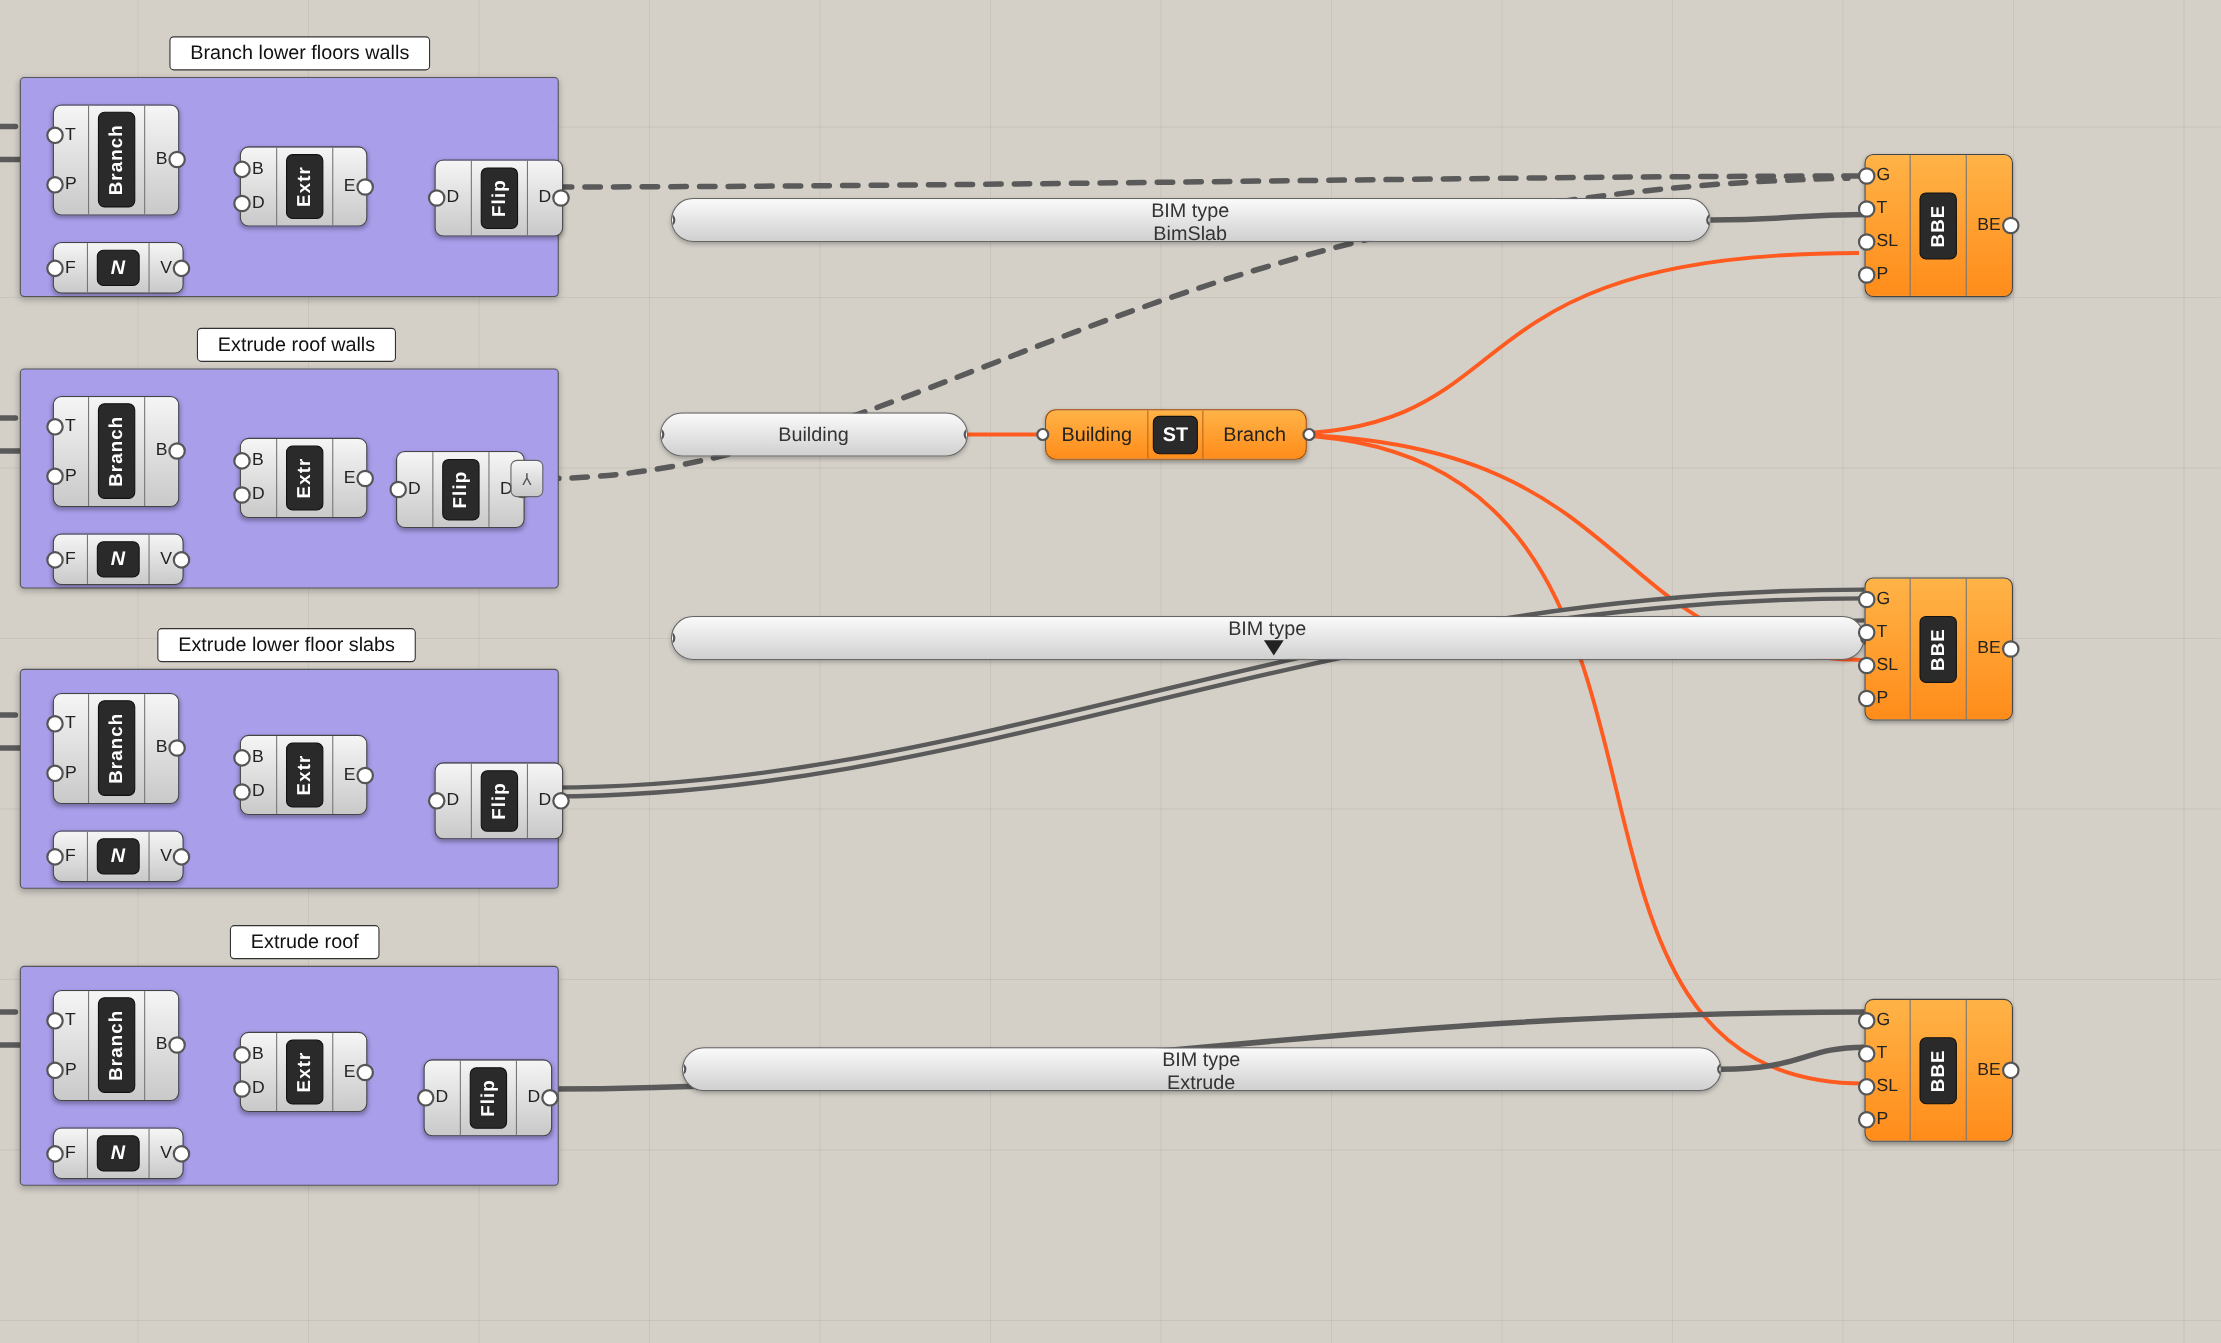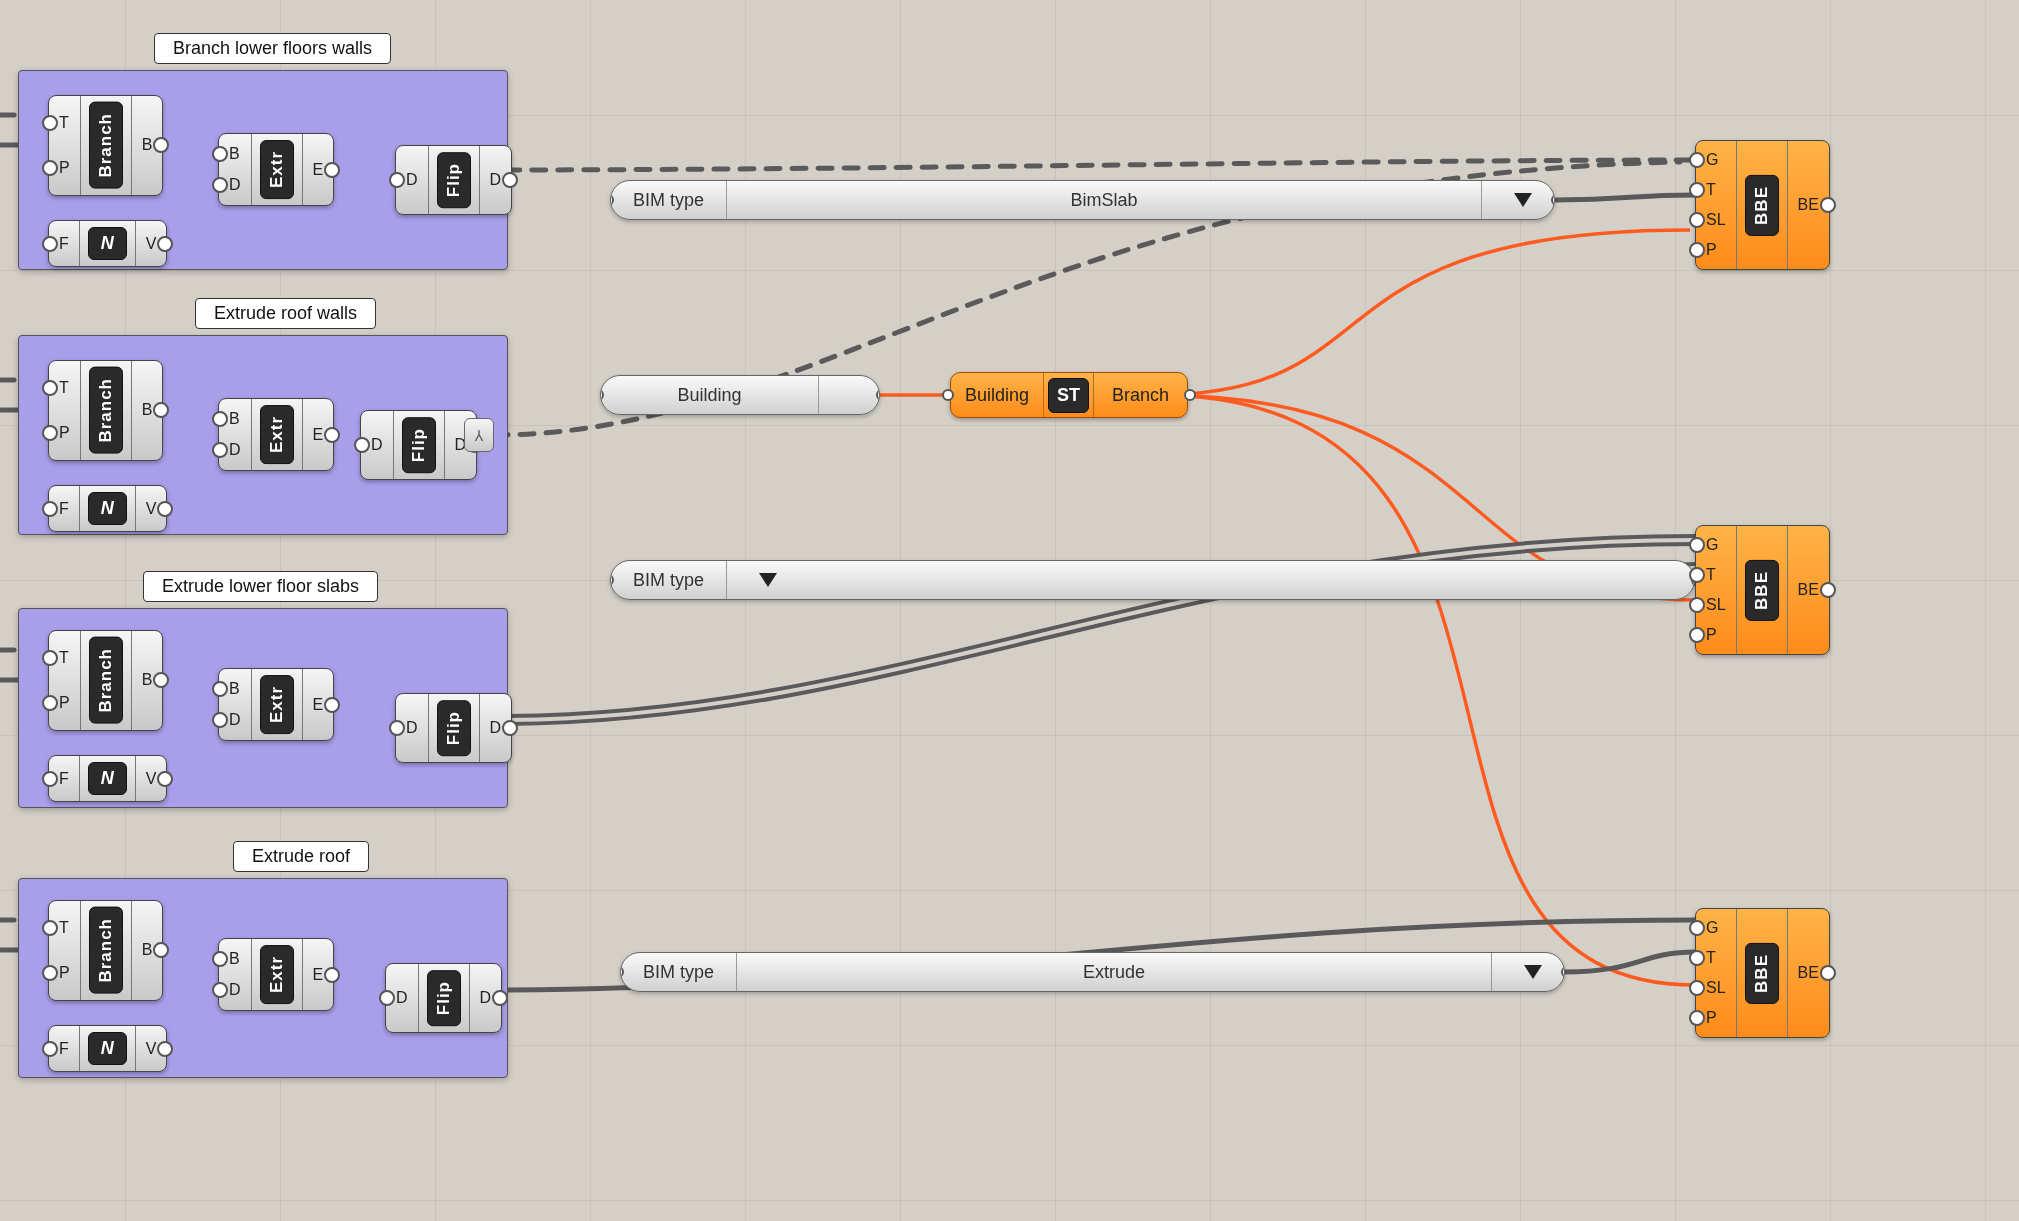--- a/index.html
+++ b/index.html
@@ -138,20 +138,21 @@
   display: flex;
   align-items: stretch;
   height: 40px;
   border: 1.5px solid #666;
   border-radius: 20px;
   background: linear-gradient(#fafafa,#d0d0d0);
   box-shadow: 0 2px 4px rgba(0,0,0,0.25);
   overflow: hidden;
   font-size: 18px;
   color: #333;
+  flex-direction: column;
 }
 .panel .seg {
   display: flex;
   align-items: center;
   justify-content: center;
   padding: 0 22px;
   border-right: 1px solid #999;
 }
 .panel .seg.grow { flex: 1; }
 .panel .seg.last { border-right: none; }
@@ -276,29 +277,29 @@
   <path class="wire-dashed" d="M 140 935 C 180 935, 180 958, 218 958"></path>
   <path class="wire-solid" d="M 130 1045 C 190 1045, 170 992, 218 992"></path>
   <path class="wire-dashed" d="M 313 975 C 350 975, 360 988, 385 988"></path>
 </svg>
 
 <div class="group" style="left:18px; top:70px; width:490px; height:200px;">
   <div class="group-label" style="left:135px;">Branch lower floors walls</div>
 </div>
 
 <div class="group" style="left:18px; top:335px; width:490px; height:200px;">
-  <div class="group-label" style="left:176px;text-align:right;">Extrude roof walls</div>
+  <div class="group-label" style="left:160px;text-align:right;">Extrude roof walls</div>
 </div>
 
 <div class="group" style="left:18px; top:608px; width:490px; height:200px;">
   <div class="group-label" style="left:124px;">Extrude lower floor slabs</div>
 </div>
 
 <div class="group" style="left:18px; top:878px; width:490px; height:200px;">
-  <div class="group-label" style="left:190px;margin-left:24px;">Extrude roof</div>
+  <div class="group-label" style="left:190px;">Extrude roof</div>
 </div>
 
 <div class="comp" style="left:48px; top:95px;">
   <div class="ports in">
     <div class="port left">T</div>
     <div class="port left">P</div>
   </div>
   <div class="comp-body">
         <div class="comp-badge">Branch</div>
       </div>

